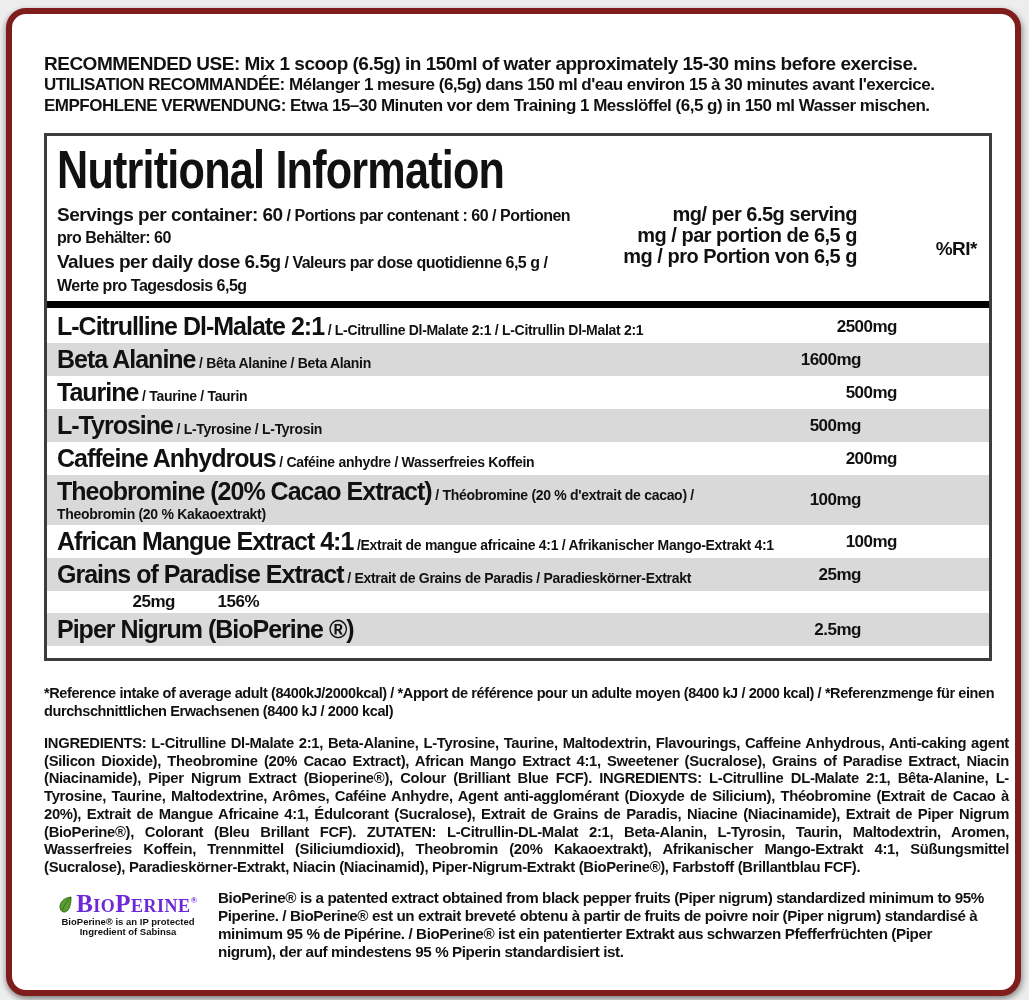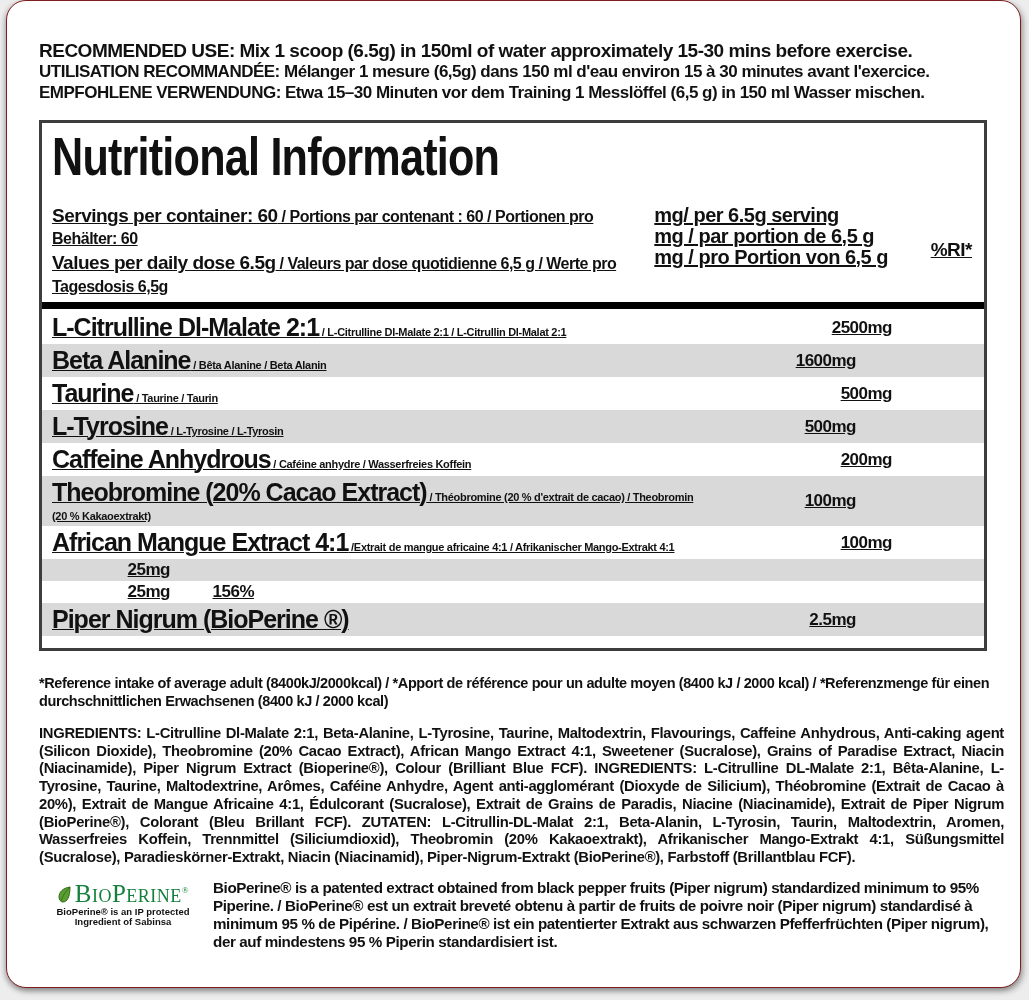--- a/index.html
+++ b/index.html
@@ -1,58 +1,58 @@
 <!DOCTYPE html>
 <html><head>
 <meta charset="utf-8">
 <style>
   * { box-sizing: border-box; margin: 0; padding: 0; }
   html,body { width:1029px; height:1000px; background:#ededed; font-family:"Liberation Sans", sans-serif; color:#111; }
   .card {
-    position:absolute; left:6px; top:0; width:1015px; height:988px;
-    background:#fff; border:1px solid #7f1d1d; border-radius:20px;
+    position:absolute; left:6px; top:8px; width:1015px; height:988px;
+    background:#fff; border:6px solid #7f1d1d; border-radius:20px;
     box-shadow: 2px 3px 6px rgba(0,0,0,0.35), -2px 2px 5px rgba(0,0,0,0.18);
     padding: 38px 28px 0 32px; overflow:hidden;
   }
   
   .usage { font-weight:bold; letter-spacing:-0.5px; line-height:1.22; }
   .usage .en { font-size:19px; }
   .usage .frde { font-size:17px; }
   .usage b { font-weight:bold; }
   
-  .panel { margin-top:16px; border:3px solid #3d3d3d; width:948px; padding:4px 10px 0 10px; background:#fff;text-decoration:underline; }
+  .panel { margin-top:16px; border:3px solid #3d3d3d; width:948px; padding:4px 10px 0 10px; background:#fff; }
   .ttl { font-size:54px; font-weight:bold; line-height:1.0; white-space:nowrap; display:inline-block; transform:scaleX(0.80); transform-origin:0 0; letter-spacing:-1px; margin-top:2px;}
   .sub { font-size:37px; font-weight:bold; line-height:1.0; white-space:nowrap; display:inline-block; transform:scaleX(0.86); transform-origin:0 0; letter-spacing:-1px; margin-top:2px;}
-  .hdr { display:flex; margin-top:20px; }
+  .hdr { display:flex; margin-top:6px;gap:36px; }
   .servings { flex:1; font-weight:bold; letter-spacing:-0.5px; line-height:1.35; }
   .servings .big { font-size:19px; }
   .servings .sml { font-size:16px; }
-  .amt-hdr { width:auto; text-align:left; font-weight:bold; letter-spacing:-0.5px; line-height:1.05; padding-top:2px;}
+  .amt-hdr { width:auto; text-align:right; font-weight:bold; letter-spacing:-0.5px; line-height:1.05; padding-top:2px;}
   .amt-hdr .l1 { font-size:20px; }
   .amt-hdr .l2 { font-size:20px; }
   .ri-hdr { width:86px; text-align:right; font-weight:bold; font-size:19px; align-self:center; padding-right:2px; letter-spacing:-0.5px;}
   .bar { height:7px; background:#000; margin:5px -10px 0 -10px; }
   .tbody { margin:2px -10px 0 -10px; }
   .trow { display:flex; align-items:center; padding:1px 8px 1px 10px; }
   .trow.gray { background:#d9d9d9;gap:36px; }
   .tname { flex:1; letter-spacing:-0.5px; line-height:1.08; padding:2px 0; }
   .tname .nm { font-size:25px; font-weight:bold; letter-spacing:-1px; }
-  .tname .tr { font-size:11px; font-weight:bold; letter-spacing:-0.3px; }
+  .tname .tr { font-size:14px; font-weight:bold; letter-spacing:-0.3px; }
   .tamt { width:118px; text-align:right; font-size:17px; font-weight:bold; letter-spacing:-0.5px; }
   .tri { width:84px; text-align:right; font-size:17px; font-weight:bold; letter-spacing:-0.5px; }
   .gap-bottom { height:12px; }
   
   .footnote { margin-top:24px; font-size:14.5px; font-weight:bold; letter-spacing:-0.4px; line-height:1.22; width:965px;}
   
   .ingredients { margin-top:14px; font-size:14.8px; letter-spacing:-0.3px; line-height:1.2; text-align:justify; font-weight:bold; width:965px;}
   .ingredients .lbl { font-weight:bold; }
   
   .bioperine { margin-top:12px; display:flex; align-items:flex-start; }
   .bp-logo { width:168px; text-align:center; padding-top:2px; }
-  .bp-word { font-family:"Liberation Serif", serif; font-variant:small-caps; font-size:25px; font-weight:normal; color:#15803d; letter-spacing:0.5px; line-height:1; }
+  .bp-word { font-family:"Liberation Serif", serif; font-variant:small-caps; font-size:25px; font-weight:bold; color:#6d28d9; letter-spacing:0.5px; line-height:1; }
   .bp-word sup { font-size:9px; }
   .bp-note { font-size:9.5px; font-weight:bold; line-height:1.1; margin-top:1px; }
   .bp-desc { flex:1; font-size:15.2px; font-weight:bold; letter-spacing:-0.4px; line-height:1.18; padding-left:6px; }
   .leaf { vertical-align:-2px; margin-right:2px; }
 </style>
 </head>
 <body>
 
 <div class="card">
 
@@ -107,20 +107,21 @@
         <div class="tname"><span class="nm">Theobromine (20% Cacao Extract)</span><span class="tr"> / Théobromine (20 % d'extrait de cacao) / Theobromin (20 % Kakaoextrakt)</span></div>
         <div class="tamt">100mg</div>
         <div class="tri"></div>
       </div>
       <div class="trow">
         <div class="tname"><span class="nm">African Mangue Extract 4:1</span><span class="tr"> /Extrait de mangue africaine 4:1 / Afrikanischer Mango-Extrakt 4:1</span></div>
         <div class="tamt">100mg</div>
         <div class="tri"></div>
       </div>
       <div class="trow gray">
+        <div class="tname"><span class="nm">Grains of Paradise Extract</span><span class="tr"> / Extrait de Grains de Paradis / Paradieskörner-Extrakt</span></div>
         <div class="tamt">25mg</div>
         <div class="tri"></div>
       </div>
       <div class="trow">
         <div class="tamt">25mg</div>
         <div class="tri">156%</div>
       </div>
       <div class="trow gray">
         <div class="tname"><span class="nm">Piper Nigrum (BioPerine ®)</span><span class="tr"></span></div>
         <div class="tamt">2.5mg</div>

